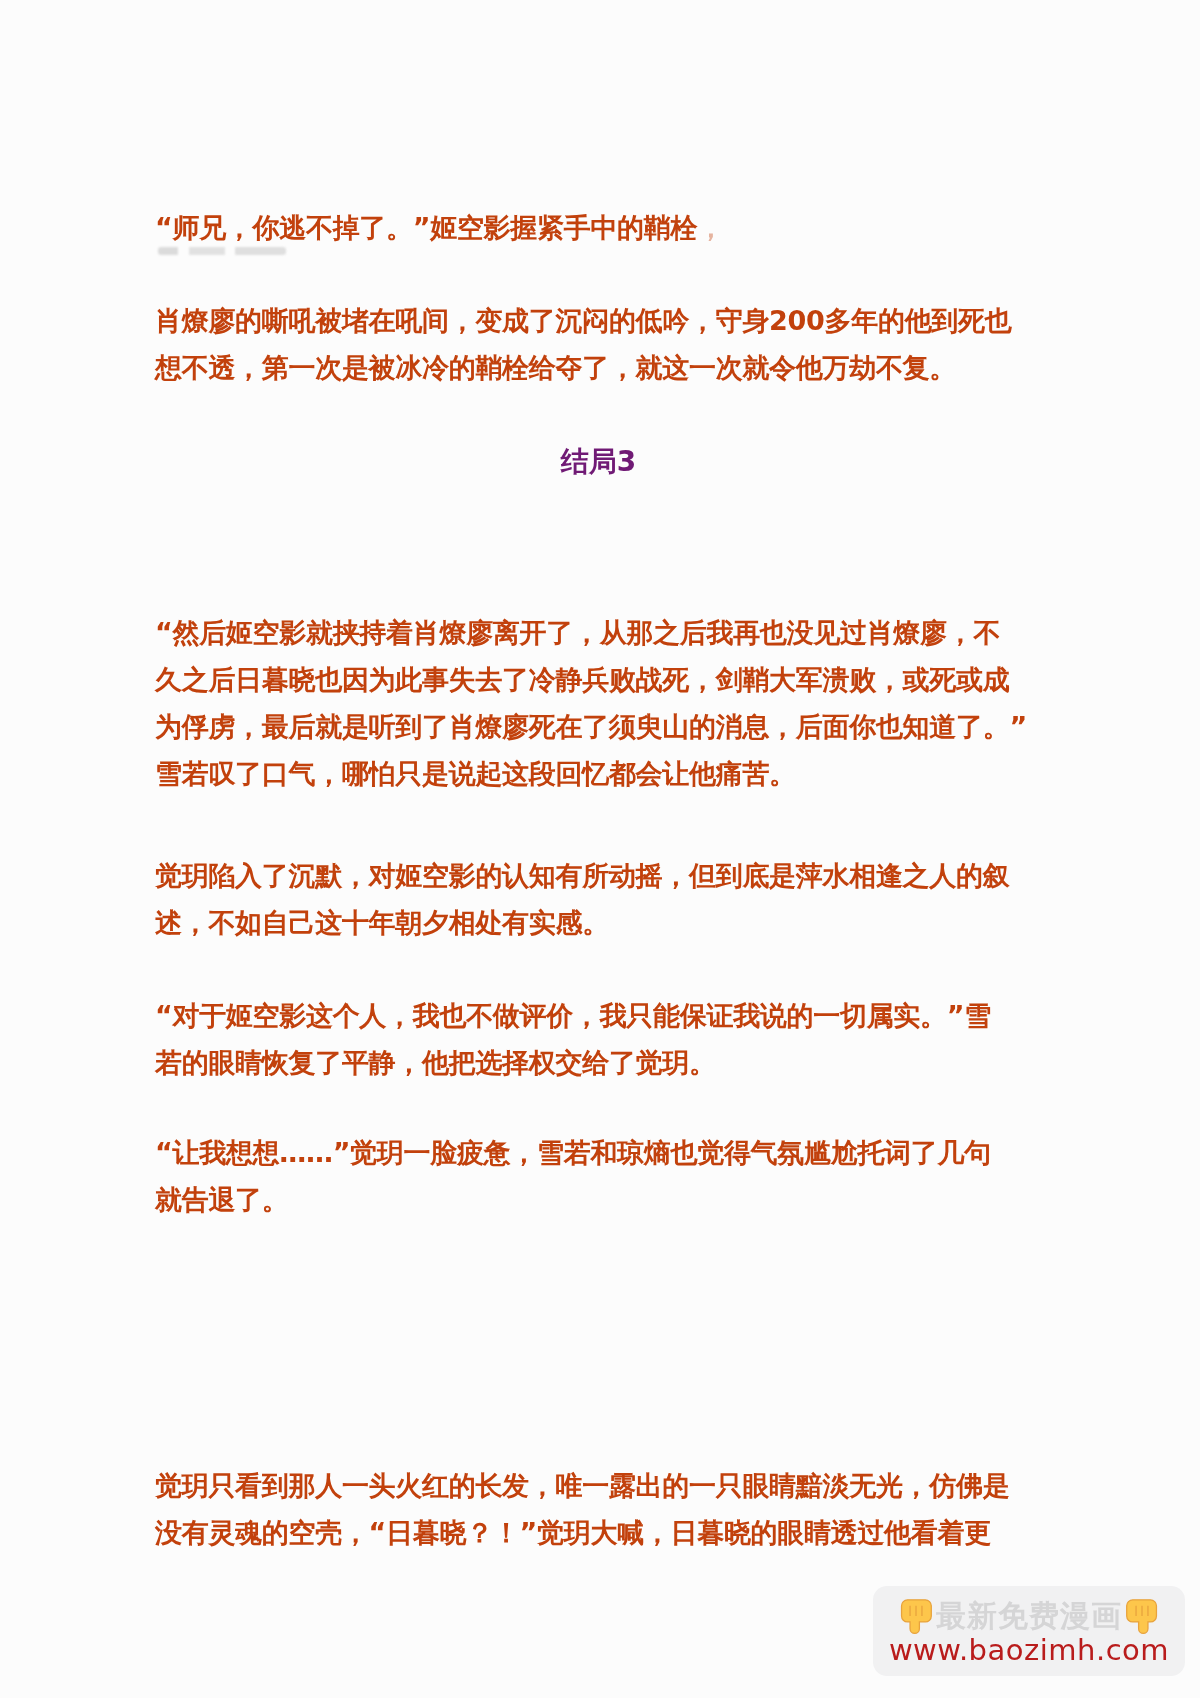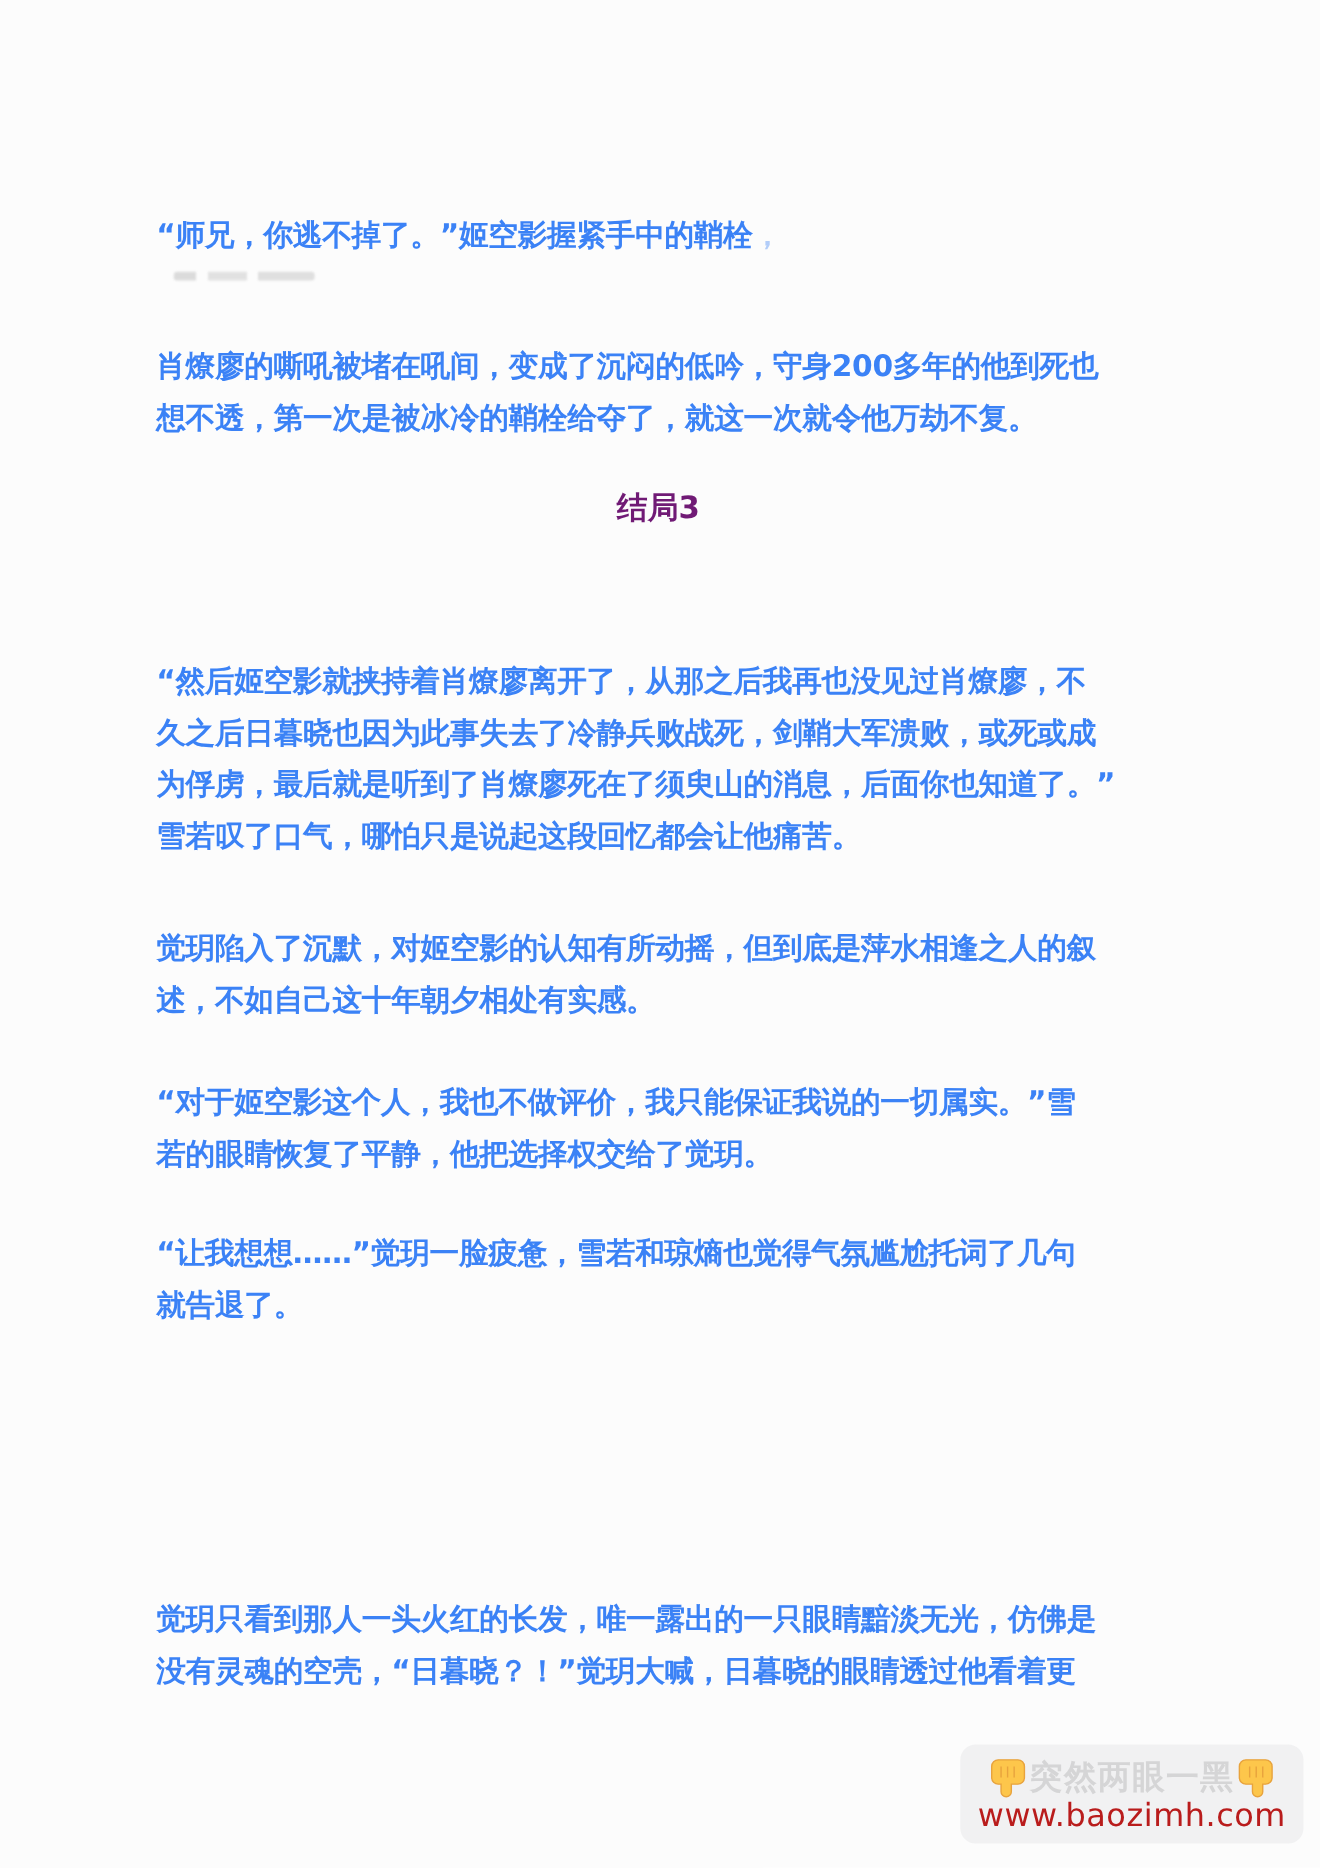--- a/index.html
+++ b/index.html
@@ -8,31 +8,31 @@
     width:1200px;
     height:1698px;
     background:#fcfcfc;
     overflow:hidden;
     font-family:"DejaVu Sans", sans-serif;
   }
   .para {
     position:absolute;
     left:138px;
     width:1010px;
-    margin:4px;
+    margin:17px;
     font-size:27px;
     line-height:47px;
     letter-spacing:-0.3px;
-    color:#3b82f6;
+    color:#c2410c;
     font-weight:600;
     white-space:pre-line;
     text-align:left;
   }
   .p1 { top:187px; }
-  .p2 { top:306px; }
+  .p2 { top:280px; }
   .p3 { top:592px; }
   .p4 { top:835px; }
   .p5 { top:975px; }
   .p6 { top:1112px; }
   .p7 { top:1260px; }
   .p8 { top:1445px; }
   .faint-mark { opacity:0.38; }
   .heading {
     position:absolute;
     left:0; top:438px;
@@ -118,21 +118,21 @@
 
   <p class="para p8">觉玥只看到那人一头火红的长发，唯一露出的一只眼睛黯淡无光，仿佛是
 没有灵魂的空壳，“日暮晓？！”觉玥大喊，日暮晓的眼睛透过他看着更</p>
 
   <div class="watermark">
     <div class="wm-top">
       <svg class="hand" viewBox="0 0 40 44">
         <path fill="#fdc64b" stroke="#e8a33d" stroke-width="1.5" d="M10 3 h21 a7 7 0 0 1 7 7 v12 a7 7 0 0 1 -7 7 h-7 v8 a5.5 5.5 0 0 1 -11 0 v-8 h-3 a7 7 0 0 1 -7 -7 v-12 a7 7 0 0 1 7 -7 z"></path>
         <path fill="none" stroke="#e8a33d" stroke-width="1.5" d="M13 10 v12 M20 10 v12 M27 10 v12"></path>
       </svg>
-      <span>突然两眼一黑</span>
+      <span>最新免费漫画</span>
       <svg class="hand flip" viewBox="0 0 40 44">
         <path fill="#fdc64b" stroke="#e8a33d" stroke-width="1.5" d="M10 3 h21 a7 7 0 0 1 7 7 v12 a7 7 0 0 1 -7 7 h-7 v8 a5.5 5.5 0 0 1 -11 0 v-8 h-3 a7 7 0 0 1 -7 -7 v-12 a7 7 0 0 1 7 -7 z"></path>
         <path fill="none" stroke="#e8a33d" stroke-width="1.5" d="M13 10 v12 M20 10 v12 M27 10 v12"></path>
       </svg>
     </div>
     <div class="wm-url">www.baozimh.com</div>
   </div>
 
 </div>
 

